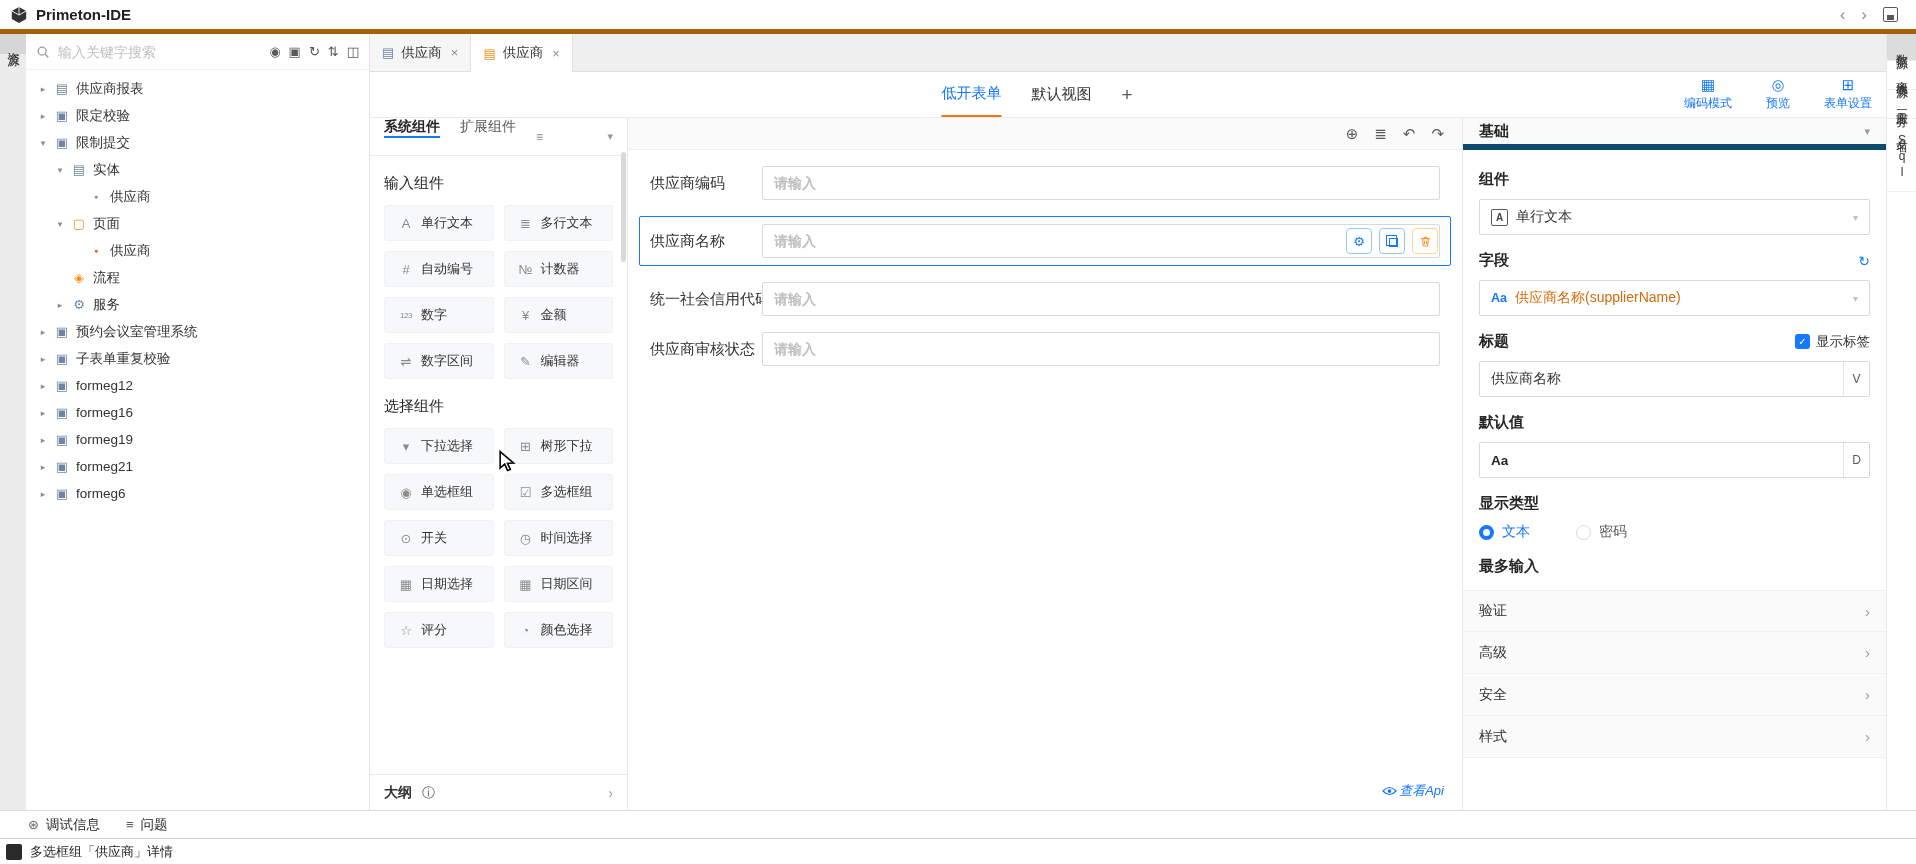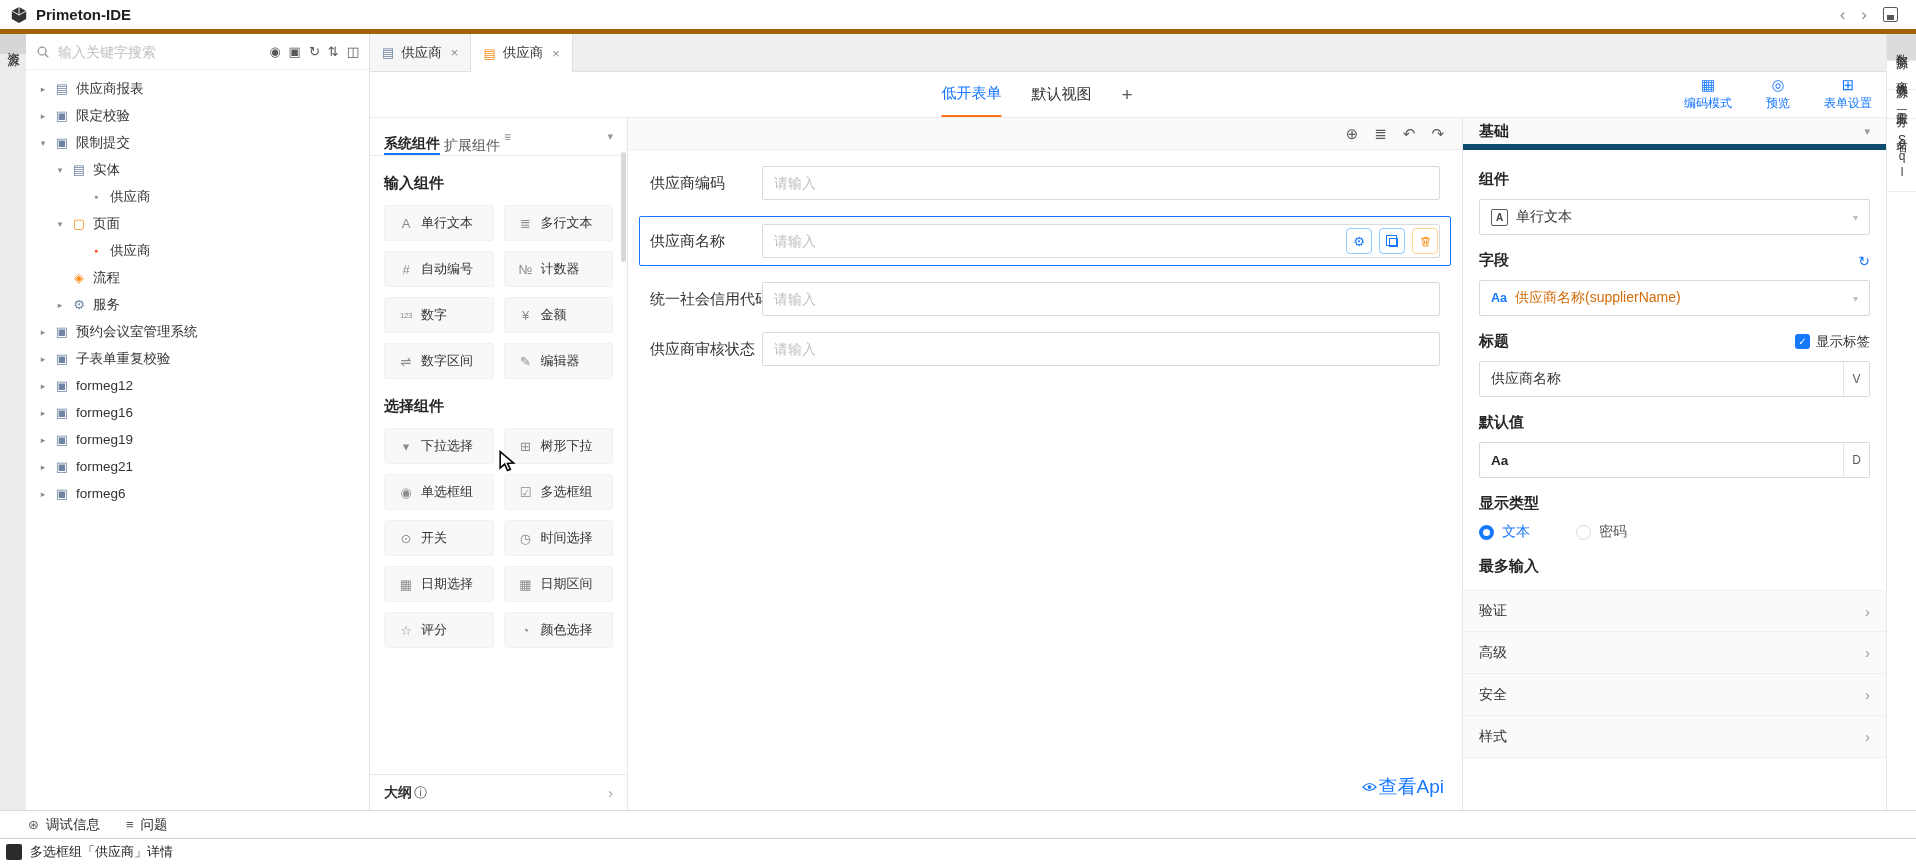--- a/index.html
+++ b/index.html
@@ -51,54 +51,54 @@
   .vh-view.active { color:#1677ff; border-bottom:2px solid #f97316; }
   .vh-add { align-self:center; font-size:19px; color:#595959; }
   .vh-actions { position:absolute; right:10px; top:5px; display:flex; gap:14px; }
   .vh-action { width:56px; display:flex; flex-direction:column; align-items:center; gap:1px; color:#1677ff; font-size:12px; }
   .vh-action .ic { font-size:15px; line-height:1.1; }
 
   .content-row { flex:1; min-height:0; display:flex; }
 
   
   .palette { width:258px; flex:none; background:#fff; border-right:1px solid #e8e8e8; display:flex; flex-direction:column; position:relative; }
-  .pal-tabs { height:38px; flex:none; border-bottom:1px solid #ececec; display:flex; align-items:flex-end; gap:4px; padding:0 14px; font-size:14px; }
+  .pal-tabs { height:38px; flex:none; border-bottom:1px solid #ececec; display:flex; align-items:flex-start; gap:20px; padding:0 14px; font-size:14px; }
   .pal-tab { display:flex; align-items:center; color:#595959; }
   .pal-tab.active { font-weight:bold; color:#262626; border-bottom:2px solid #1677ff; }
   .pal-menu { align-self:center; color:#8c8c8c; font-size:12px; }
   .pal-chev { margin-left:auto; align-self:center; color:#999; font-size:11px; }
   .pal-body { flex:1; overflow:hidden; padding:12px 14px 0; }
-  .pal-sec-title { font-size:15px; font-weight:bold; color:#262626; margin:6px 0 12px; }
+  .pal-sec-title { font-size:15px; font-weight:normal; color:#262626; margin:6px 0 12px; }
   .pal-grid { display:grid; grid-template-columns:1fr 1fr; gap:10px; margin-bottom:18px; }
   .chip { height:36px; background:#f7f8fa; border:1px solid #f0f1f3; border-radius:3px; display:flex; align-items:center; gap:7px; padding-left:13px; font-size:13px; color:#333; white-space:nowrap; }
   .chip .cic { width:16px; flex:none; text-align:center; color:#8c8c8c; font-size:13px; }
   .chip .cic.sm { font-size:8px; letter-spacing:-0.5px; }
-  .pal-footer { height:36px; flex:none; border-top:1px solid #e8e8e8; display:flex; align-items:center; gap:2px; padding:0 14px; }
+  .pal-footer { height:36px; flex:none; border-top:1px solid #e8e8e8; display:flex; align-items:center; gap:10px; padding:0 14px; }
   .pal-footer .t { font-weight:bold; font-size:14px; }
   .pal-footer .info { color:#595959; font-size:13px; }
   .pal-footer .chev { margin-left:auto; color:#999; font-size:14px; }
   .pal-scroll { position:absolute; right:1px; top:34px; width:5px; height:110px; background:#d9d9d9; border-radius:3px; }
 
   
   .canvas { flex:1; min-width:0; background:#fff; display:flex; flex-direction:column; position:relative; }
   .canvas-toolbar { height:32px; flex:none; background:#fafafa; border-bottom:1px solid #f0f0f0; display:flex; align-items:center; justify-content:flex-end; gap:16px; padding:0 18px; color:#595959; font-size:15px; }
   .canvas-body { flex:1; padding:16px 22px; position:relative; }
   .frow { display:flex; align-items:center; margin-bottom:16px; }
   .flabel { width:112px; flex:none; font-size:15px; color:#333; white-space:nowrap; overflow:hidden; }
-  .finput { flex:1; min-width:0; height:34px; border:1px solid #d9d9d9; border-radius:2px; padding:0 11px; font-size:14px; color:#333; outline:none; background:#fff; }
+  .finput { flex:1; min-width:0; height:34px; border:1px solid #d9d9d9; border-radius:2px; padding:0 11px; font-size:14px; color:#333; outline:none; background:#fff;font-weight:bold; }
   .finput::placeholder { color:#bfbfbf; }
   .sel-wrap { position:relative; border:1px solid #1677ff; border-radius:2px; padding:7px 10px; margin:0 -11px 16px; background:#fff; }
   .sel-wrap .frow { margin-bottom:0; }
   .sel-actions { position:absolute; top:50%; transform:translateY(-50%); right:12px; display:flex; gap:7px; }
   .act-btn { width:26px; height:26px; border-radius:4px; background:#fff; display:flex; align-items:center; justify-content:center; font-size:13px; }
   .act-btn.blue { border:1px solid #91caff; color:#1677ff; }
   .act-btn.orange { border:1px solid #ffd591; color:#fa8c16; }
   .copy-ic { width:9px; height:9px; border:1.4px solid currentColor; background:#fff; position:relative; margin:2px 0 0 2px; }
   .copy-ic::before { content:""; position:absolute; left:-4px; top:-4px; width:9px; height:9px; border:1.4px solid currentColor; }
-  .api-link { position:absolute; right:18px; bottom:10px; display:flex; align-items:center; gap:2px; color:#1677ff; font-size:19px; }
+  .api-link { position:absolute; right:18px; bottom:10px; display:flex; align-items:center; gap:2px; color:#1677ff; font-size:13px;font-style:italic; }
 
   
   .props { width:424px; flex:none; background:#fff; border-left:1px solid #e8e8e8; display:flex; flex-direction:column; }
   .props-header { height:32px; flex:none; background:#fafafa; border-bottom:6px solid #0c4a6e; display:flex; align-items:center; padding:0 16px; font-size:15px; font-weight:bold; color:#262626; }
   .props-header .chev { margin-left:auto; font-weight:normal; color:#999; font-size:11px; }
   .props-body { flex:1; overflow:hidden; padding:4px 16px 0; }
   .plabel { font-size:15px; font-weight:bold; color:#262626; margin:16px 0 10px; }
   .plabel-row { display:flex; align-items:center; margin:16px 0 10px; }
   .plabel-row .plabel { margin:0; }
   .refresh { margin-left:auto; color:#1677ff; font-size:14px; }

